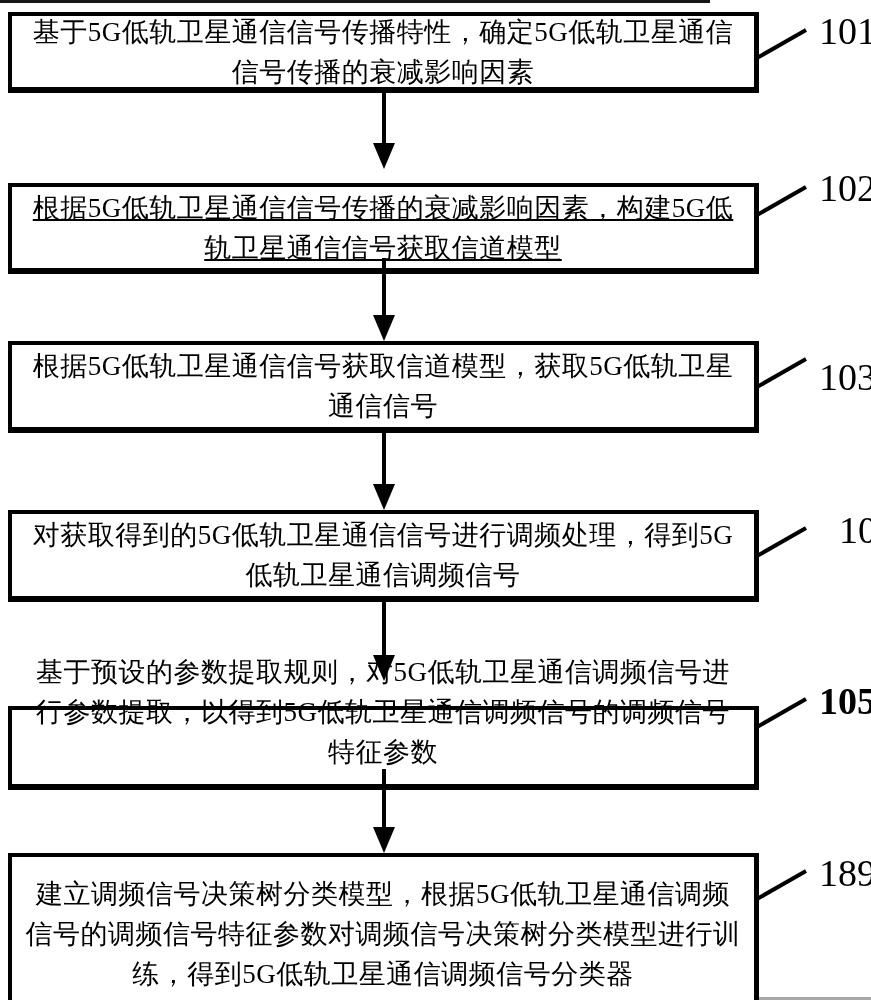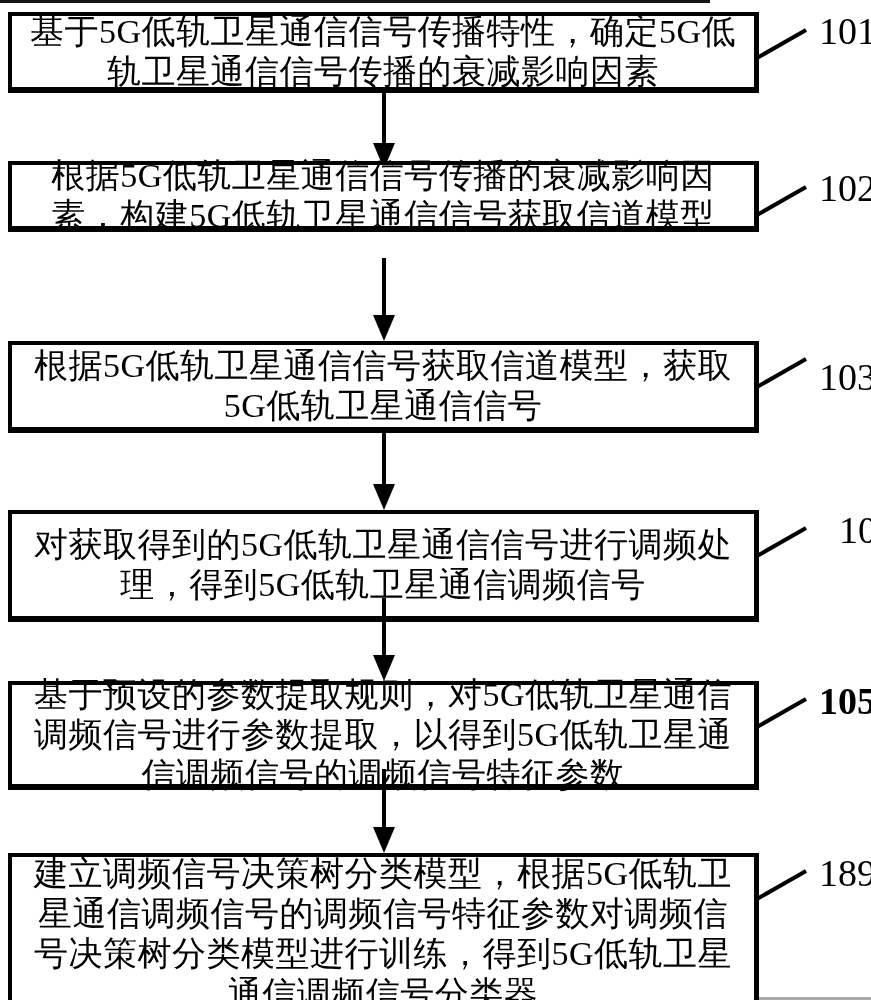--- a/index.html
+++ b/index.html
@@ -35,31 +35,31 @@
     background: #ffffff;
     display: flex;
     align-items: center;
     justify-content: center;
   }
   .box-text {
     width: 100%;
     box-sizing: border-box;
     padding: 12px 13px;
     text-align: center;
-    font-size: 34px;
+    font-size: 27px;
     line-height: 40px;
     letter-spacing: 0.5px;
     color: #000;
     border-radius: 10px;
   }
   .b1 { top: 12px;  height: 81px; }
-  .b2 { top: 161px; height: 71px; }
+  .b2 { top: 183px; height: 91px; text-decoration: underline; }
   .b3 { top: 341px; height: 92px; }
-  .b4 { top: 510px; height: 112px; }
-  .b5 { top: 681px; height: 109px; }
+  .b4 { top: 510px; height: 92px; }
+  .b5 { top: 706px; height: 84px; align-items: flex-end; }
   .b6 { top: 853px; height: 164px; }
 
   
   .arrow { position: absolute; left: 373px; width: 22px; }
   .arrow .shaft {
     position: absolute; left: 9px; top: 0; bottom: 24px;
     width: 4px; background: #000;
   }
   .arrow .head {
     position: absolute; left: 0; bottom: 0;

